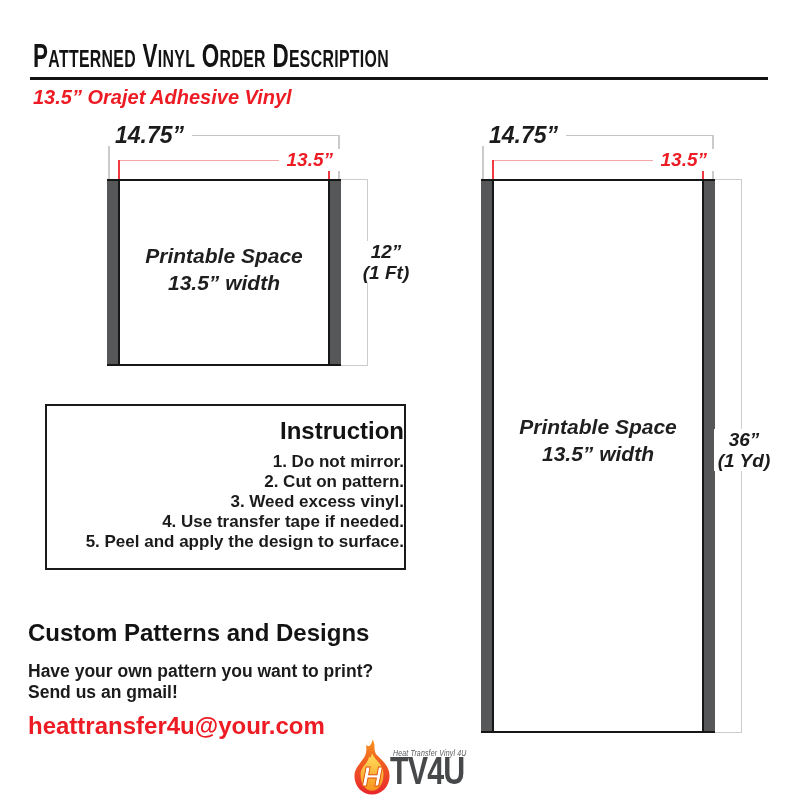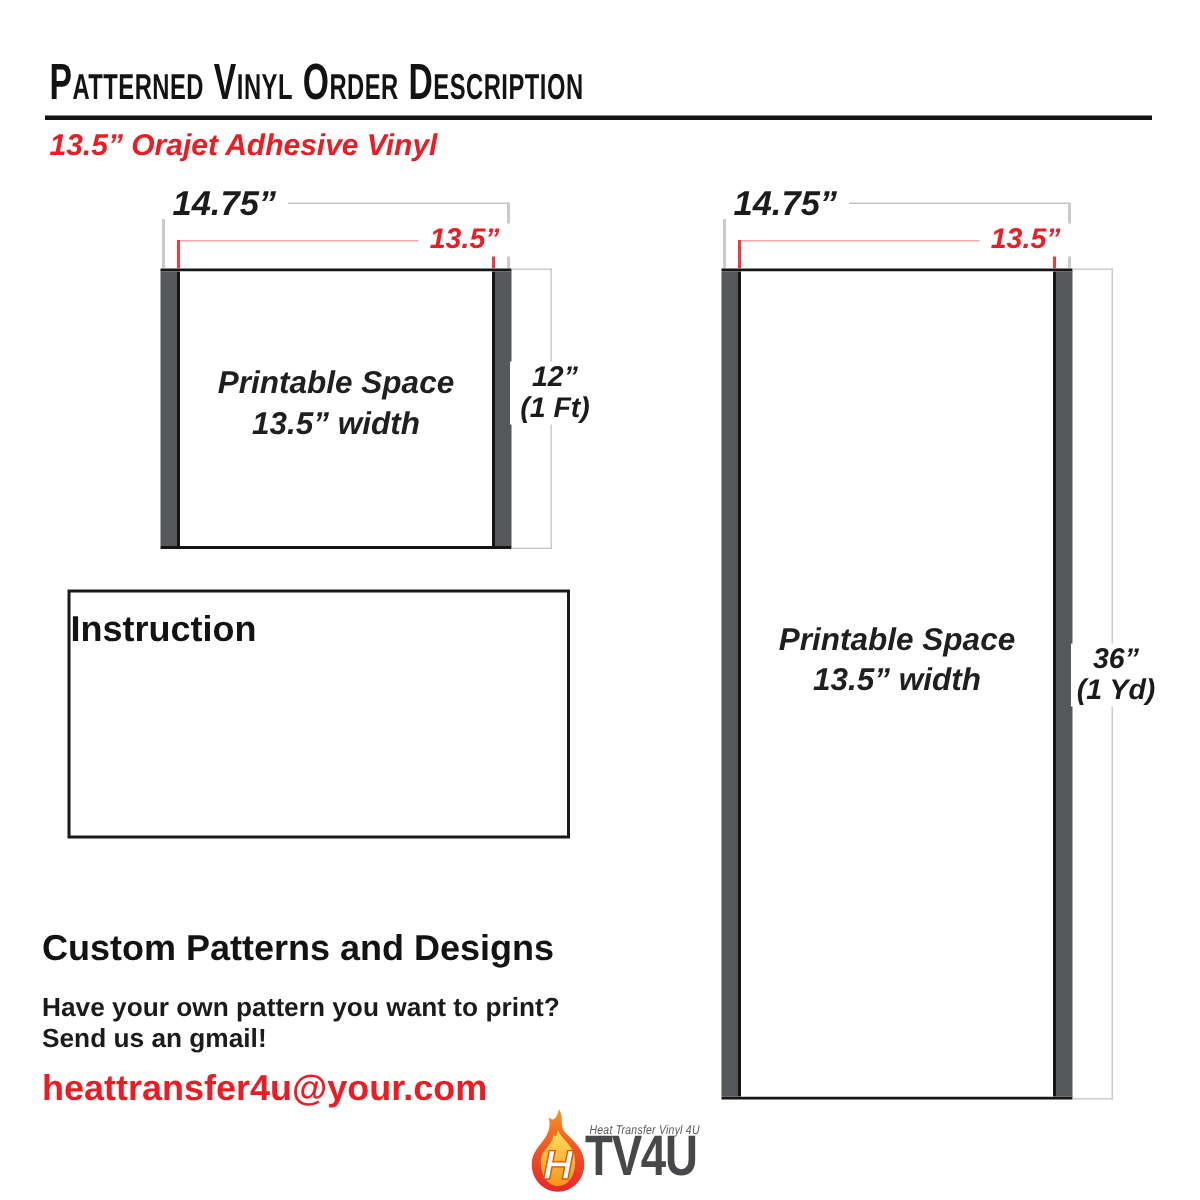--- a/index.html
+++ b/index.html
@@ -53,26 +53,26 @@
 
   .tick-top{ position:absolute; left:234px; top:53px; width:27px; height:1px; background:#cccccc; }
   .vline{ position:absolute; left:260px; top:53px; width:1px; background:#cccccc; }
   #diag1 .vline{ height:187px; }
   #diag2 .vline{ height:554px; }
   .tick-bot{ position:absolute; left:234px; width:27px; height:1px; background:#cccccc; }
   #diag1 .tick-bot{ top:239px; }
   #diag2 .tick-bot{ top:606px; }
   .h-label{ position:absolute; left:233px; width:60px; text-align:center; background:#ffffff;
     font-size:19px; line-height:21px; font-weight:bold; font-style:italic; color:#1b1b1b; }
-  #diag1 .h-label{ top:115px; }
+  #diag1 .h-label{ top:115px;margin-left:16px; }
   #diag2 .h-label{ top:303px; }
 
   
-  .inst-box{ position:absolute; left:45px; top:393px; width:335px; height:166px;
-    border:2px solid #1a1a1a; text-align:left; background:#fff; }
+  .inst-box{ position:absolute; left:45px; top:404px; width:361px; height:166px;
+    border:2px solid #1a1a1a; text-align:right; background:#fff; }
   .inst-title{ margin-top:11px; font-size:24px; font-weight:bold; color:#131313; }
   .inst-steps{ margin-top:7px; }
   .step{ font-size:17px; line-height:20px; font-weight:bold; color:#1b1b1b; }
 
   
   .custom{ position:absolute; left:28px; top:620px; width:402px; text-align:left; }
   .custom-heading{ font-size:24px; line-height:26px; font-weight:bold; color:#131313; }
   .custom-line1{ margin-top:15px; }
   .custom-line1,.custom-line2{ font-size:17.5px; line-height:21px; font-weight:bold; color:#1b1b1b; }
   .custom-email{ margin-top:10px; font-size:24px; line-height:26px; font-weight:bold; color:#ed1c24; }
@@ -149,20 +149,27 @@
   <div class="vline"></div>
   <div class="tick-bot"></div>
   <div class="h-label">
     <div>36”</div>
     <div>(1 Yd)</div>
   </div>
 </section>
 
 <section class="inst-box">
   <div class="inst-title">Instruction</div>
+  <div class="inst-steps">
+    <div class="step">1. Do not mirror.</div>
+    <div class="step">2. Cut on pattern.</div>
+    <div class="step">3. Weed excess vinyl.</div>
+    <div class="step">4. Use transfer tape if needed.</div>
+    <div class="step">5. Peel and apply the design to surface.</div>
+  </div>
 </section>
 
 <section class="custom">
   <div class="custom-heading">Custom Patterns and Designs</div>
   <div class="custom-line1">Have your own pattern you want to print?</div>
   <div class="custom-line2">Send us an gmail!</div>
   <div class="custom-email">heattransfer4u@your.com</div>
 </section>
 
 <div class="logo">

